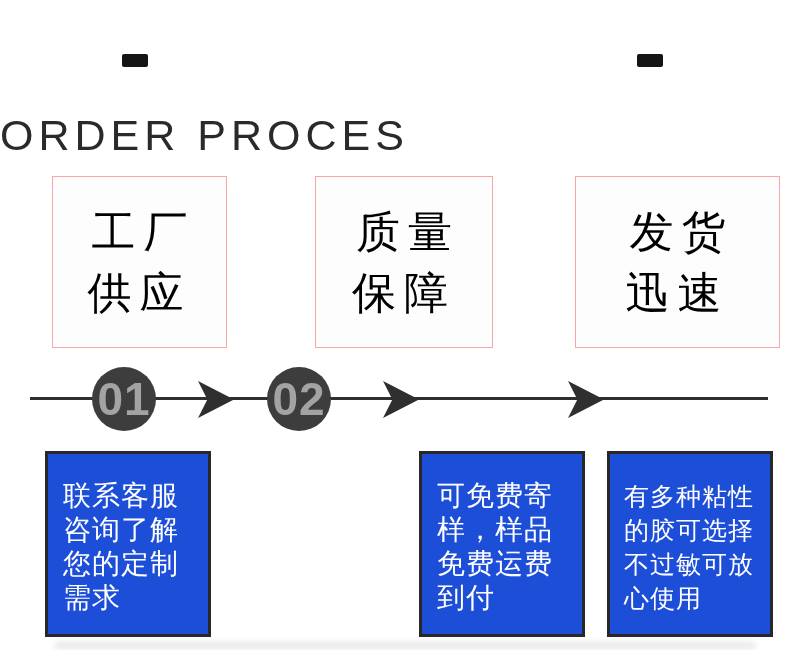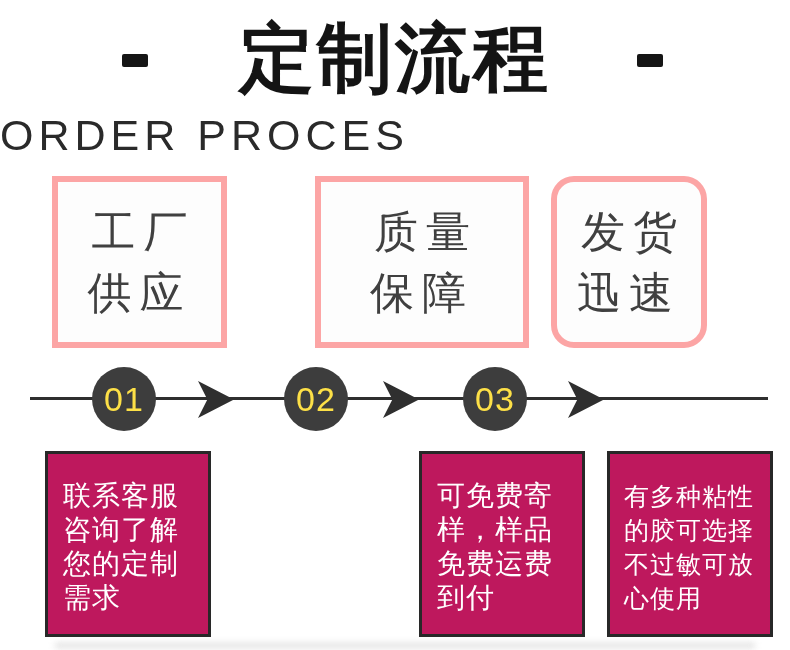--- a/index.html
+++ b/index.html
@@ -45,82 +45,82 @@
     line-height: 50px;
     white-space: nowrap;
   }
 
   
   .feature-box {
     position: absolute;
     top: 176px;
     height: 172px;
     box-sizing: border-box;
-    border: 6px solid #fca5a5;
+    border: 1px solid #fca5a5;
     background: #fdfdfd;
     display: flex;
     align-items: center;
     justify-content: center;
     text-align: center;
     font-size: 44px;
     font-weight: 400;
-    color: #404040;
+    color: #000000;
     line-height: 61px;
     letter-spacing: 8px;
     text-indent: 8px;
     white-space: pre-line;
   }
   .fb1 { left: 52px;  width: 175px; }
-  .fb2 { left: 315px; width: 214px; }
-  .fb3 { left: 551px; width: 156px; border-radius: 23px; }
+  .fb2 { left: 315px; width: 178px; }
+  .fb3 { left: 575px; width: 205px; }
 
   
   .timeline-line {
     position: absolute;
     left: 30px; top: 397px;
     width: 738px; height: 3px;
     background: #2f2f2f;
   }
   .step-circle {
     position: absolute;
     top: 367px;
     width: 64px; height: 64px;
     border-radius: 50%;
     background: #3d3d3d;
-    color: #fde047;
+    color: #a3a3a3;
     display: flex;
     align-items: center;
     justify-content: center;
-    font-size: 34px;
-    font-weight: 400;
+    font-size: 46px;
+    font-weight: 700;
     letter-spacing: 1px;
   }
   .sc1 { left: 92px; }
-  .sc2 { left: 284px; }
+  .sc2 { left: 267px; }
   .sc3 { left: 463px; }
   .sc4 { left: 646px; }
   .arrow-head {
     position: absolute;
     top: 381px;
     width: 36px; height: 37px;
     background: #2f2f2f;
     clip-path: polygon(0% 0%, 100% 50%, 0% 100%, 26% 50%);
   }
   .ah1 { left: 198px; }
   .ah2 { left: 383px; }
   .ah3 { left: 568px; }
 
   
   .process-box {
     position: absolute;
     top: 451px;
     width: 166px;
     height: 186px;
     box-sizing: border-box;
-    background: #be185d;
+    background: #1d4ed8;
     border: 3px solid #282828;
     color: #ffffff;
     padding: 25px 8px 0 15px;
     font-size: 28px;
     line-height: 34px;
     letter-spacing: 1px;
     white-space: pre-line;
     overflow: hidden;
   }
   .pb1 { left: 45px; }
@@ -136,37 +136,35 @@
     filter: blur(3px);
     opacity: 0.6;
   }
 </style>
 </head>
 <body>
 
 <div id="canvas">
 
   <span class="title-dash dash-left"></span>
-  <div class="title">定制流程</div>
   <span class="title-dash dash-right"></span>
   <div class="subtitle">ORDER PROCES</div>
 
   <div class="feature-box fb1">工厂
 供应</div>
   <div class="feature-box fb2">质量
 保障</div>
   <div class="feature-box fb3">发货
 迅速</div>
 
   <div class="timeline-line"></div>
   <div class="step-circle sc1">01</div>
   <div class="arrow-head ah1"></div>
   <div class="step-circle sc2">02</div>
   <div class="arrow-head ah2"></div>
-  <div class="step-circle sc3">03</div>
   <div class="arrow-head ah3"></div>
 
   <div class="process-box pb1">联系客服
 咨询了解
 您的定制
 需求</div>
   <div class="process-box pb3">可免费寄
 样，样品
 免费运费
 到付</div>

